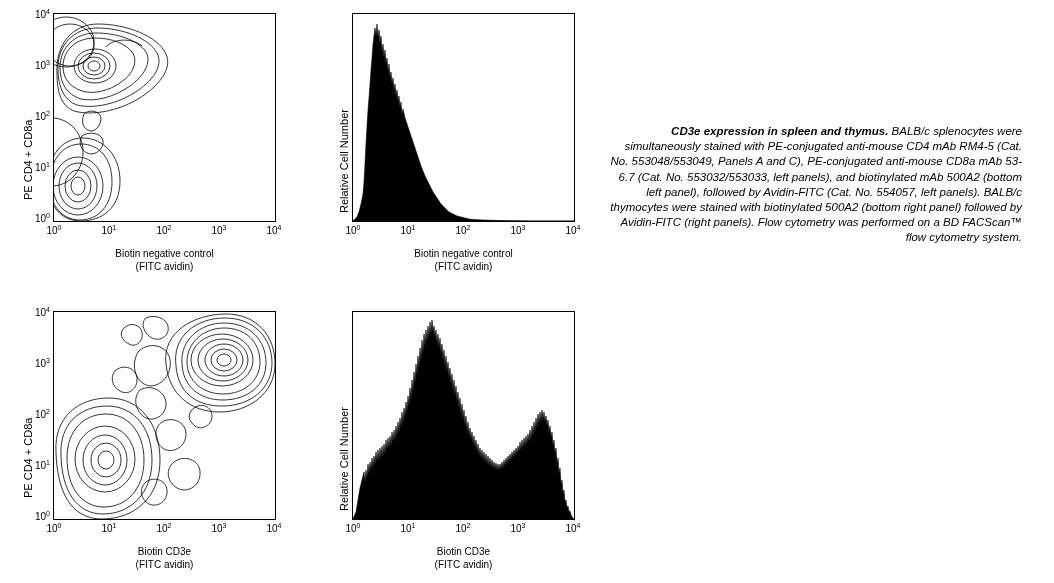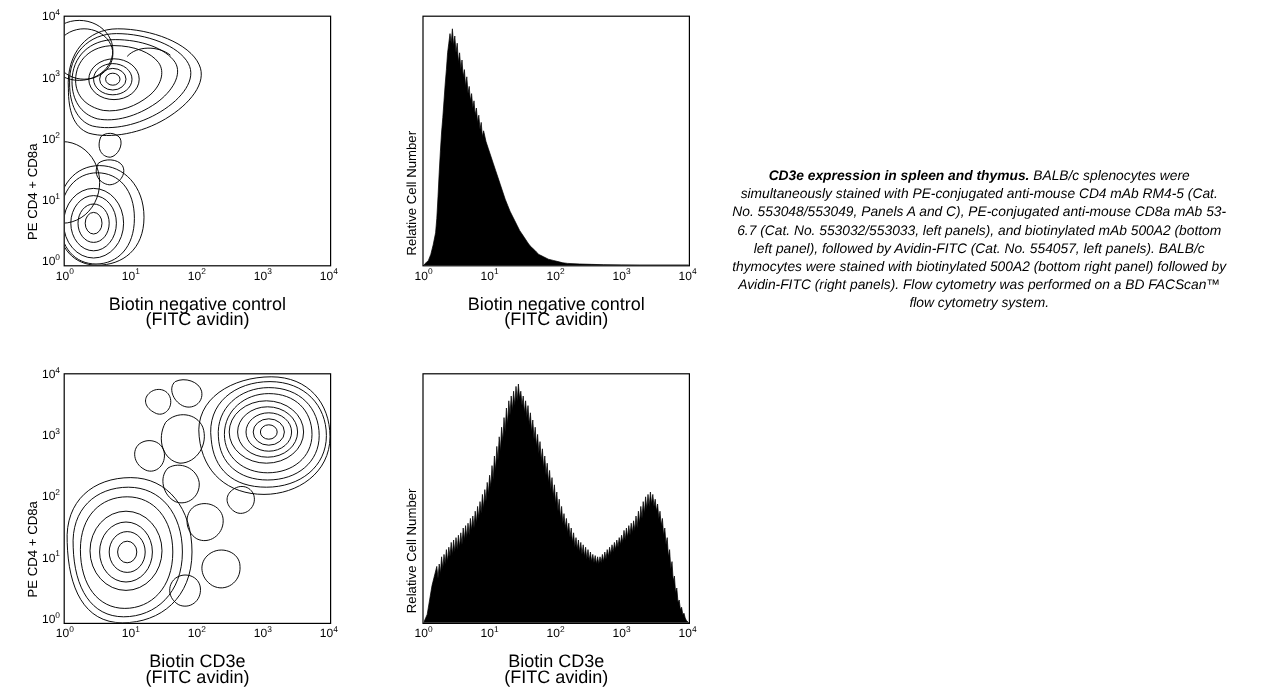--- a/index.html
+++ b/index.html
@@ -37,21 +37,21 @@
     position: absolute;
     transform-origin: 0 0;
     transform: rotate(-90deg);
     white-space: nowrap;
     font-size: 11px;
     letter-spacing: 0px;
   }
   .xlabel {
     position: absolute;
     text-align: center;
-    font-size: 15px;
+    font-size: 10px;
     line-height: 13px;
     white-space: nowrap;
   }
   .tick-x {
     position: absolute;
     font-size: 10px;
     white-space: nowrap;
     text-align: center;
   }
   .tick-y {
@@ -63,26 +63,26 @@
   .tick-x sup, .tick-y sup {
     font-size: 7px;
     vertical-align: super;
     line-height: 0;
   }
 
   
   .caption {
     position: absolute;
     left: 610px;
-    top: 140px;
+    top: 124px;
     width: 412px;
     font-size: 11.5px;
     line-height: 15.2px;
     font-style: italic;
-    text-align: center;
+    text-align: right;
   }
   .caption b {
     font-weight: bold;
     font-style: italic;
   }
 
   svg { display: block; }
 </style>
 </head>
 <body>

